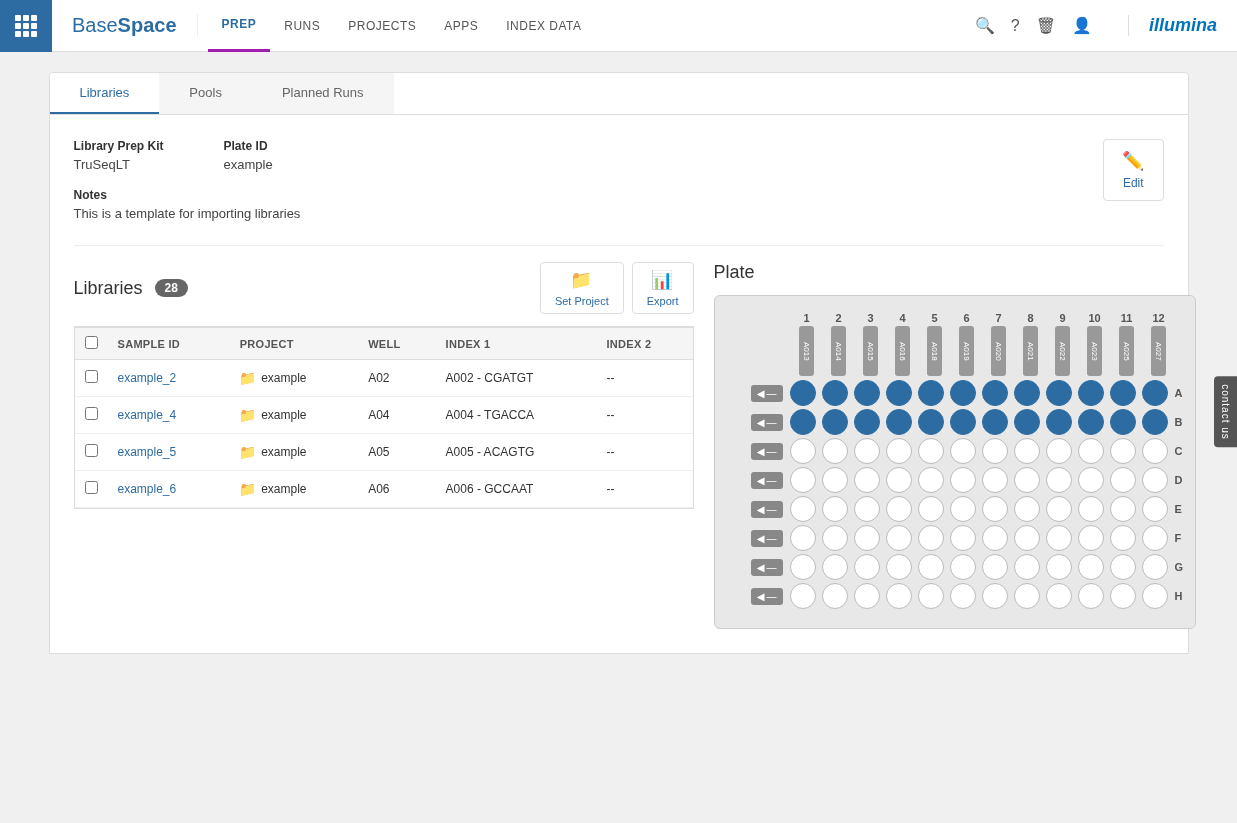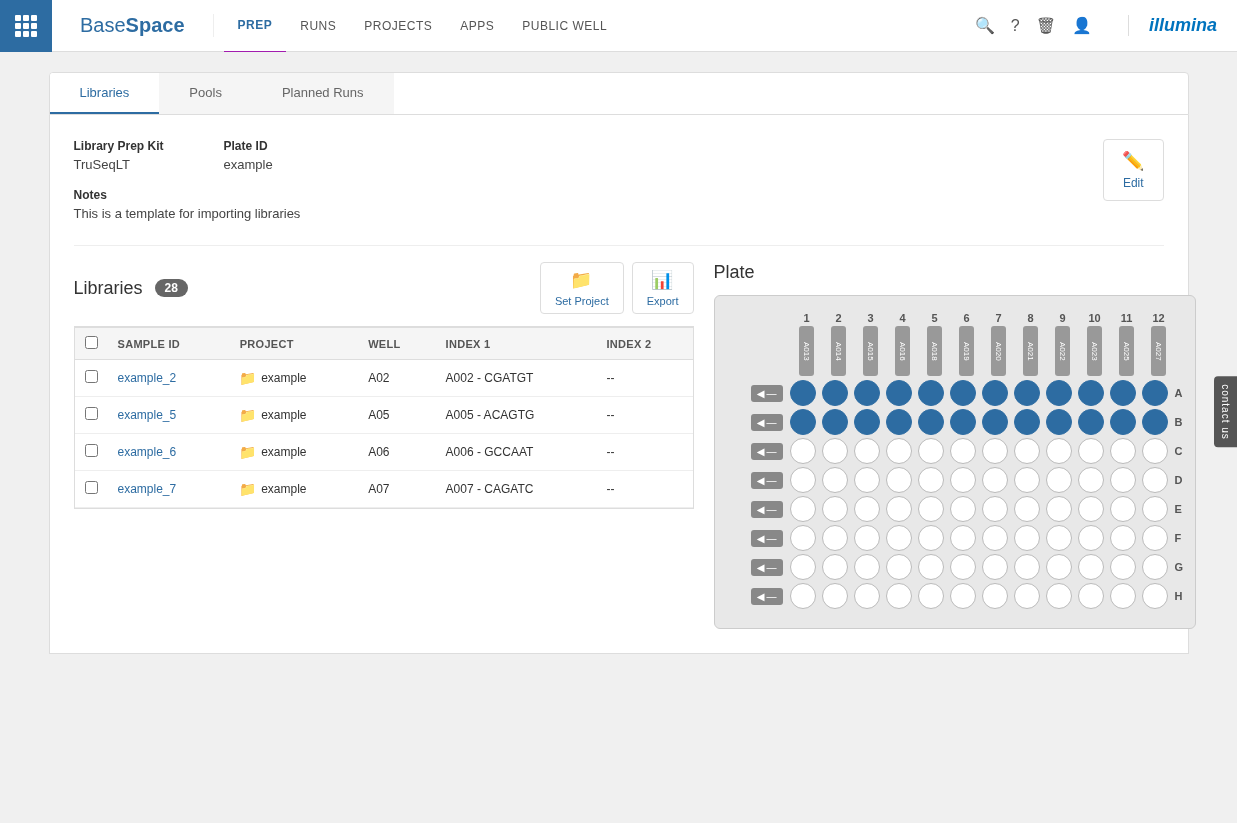--- a/index.html
+++ b/index.html
@@ -9,29 +9,29 @@
     .top-nav {
       display: flex; align-items: center; background: #fff;
       border-bottom: 1px solid #ddd; height: 52px; padding: 0 0 0 0;
     }
     .nav-apps-grid {
       background: #2d6ca2; width: 52px; height: 52px;
       display: flex; align-items: center; justify-content: center; flex-shrink: 0;
     }
     .grid-icon { display: grid; grid-template-columns: repeat(3,6px); gap: 2px; }
     .grid-dot { width: 6px; height: 6px; background: #fff; border-radius: 1px; }
-    .nav-logo { padding: 0 28px; font-size: 20px; font-weight: 300; color: #2d6ca2; border-right: 1px solid #eee; }
+    .nav-logo { padding: 0 20px; font-size: 20px; font-weight: 300; color: #2d6ca2; border-right: 1px solid #eee; }
     .nav-logo span { font-weight: 600; }
     .nav-links { display: flex; align-items: center; height: 100%; padding: 0 10px; }
     .nav-link {
       padding: 0 14px; height: 52px; display: flex; align-items: center;
       font-size: 12px; font-weight: 500; color: #555; text-decoration: none;
       letter-spacing: 0.5px; cursor: pointer; position: relative;
     }
-    .nav-link.active { color: #2d6ca2; border-bottom: 1px solid #a21caf; font-weight: 600; }
+    .nav-link.active { color: #2d6ca2; border-bottom: 3px solid #a21caf; font-weight: 600; }
     .nav-right { margin-left: auto; display: flex; align-items: center; gap: 16px; padding-right: 20px; }
     .nav-icon-btn { cursor: pointer; color: #555; font-size: 16px; }
     .illumina-logo { margin-left: 20px; padding-left: 20px; border-left: 1px solid #ddd; font-size: 18px; font-style: italic; color: #0073be; font-weight: 600; }
 
     
     .main-content { max-width: 1180px; margin: 0 auto; padding: 20px; }
 
     
     .tabs { display: flex; background: #fff; border: 1px solid #ddd; border-radius: 4px 4px 0 0; overflow: hidden; margin-bottom: 0; }
     .tab {
@@ -132,21 +132,21 @@
     </div>
   </div>
   <div class="nav-logo">
     Base<span>Space</span>
   </div>
   <div class="nav-links">
     <a class="nav-link active">PREP</a>
     <a class="nav-link">RUNS</a>
     <a class="nav-link">PROJECTS</a>
     <a class="nav-link">APPS</a>
-    <a class="nav-link">PUBLIC WELL</a>
+    <a class="nav-link">INDEX DATA</a>
   </div>
   <div class="nav-right">
     <span class="nav-icon-btn">🔍</span>
     <span class="nav-icon-btn">?</span>
     <span class="nav-icon-btn">🗑</span>
     <span class="nav-icon-btn">👤</span>
     <div class="illumina-logo">illumina</div>
   </div>
 </nav>
 
@@ -233,20 +233,37 @@
       </td>
       <td>A02</td>
       <td>A002 - CGATGT</td>
       <td>--</td>
     </tr>
                 <tr>
       <td class="checkbox-col">
         <input type="checkbox" style="">
       </td>
       <td>
+        <a class="sample-link">example_4</a>
+      </td>
+      <td>
+        <span class="project-cell">
+          <span class="folder-icon">📁</span>
+          <span>example</span>
+        </span>
+      </td>
+      <td>A04</td>
+      <td>A004 - TGACCA</td>
+      <td>--</td>
+    </tr>
+                <tr>
+      <td class="checkbox-col">
+        <input type="checkbox" style="">
+      </td>
+      <td>
         <a class="sample-link">example_5</a>
       </td>
       <td>
         <span class="project-cell">
           <span class="folder-icon">📁</span>
           <span>example</span>
         </span>
       </td>
       <td>A05</td>
       <td>A005 - ACAGTG</td>
@@ -260,37 +277,20 @@
         <a class="sample-link">example_6</a>
       </td>
       <td>
         <span class="project-cell">
           <span class="folder-icon">📁</span>
           <span>example</span>
         </span>
       </td>
       <td>A06</td>
       <td>A006 - GCCAAT</td>
-      <td>--</td>
-    </tr>
-                <tr>
-      <td class="checkbox-col">
-        <input type="checkbox" style="">
-      </td>
-      <td>
-        <a class="sample-link">example_7</a>
-      </td>
-      <td>
-        <span class="project-cell">
-          <span class="folder-icon">📁</span>
-          <span>example</span>
-        </span>
-      </td>
-      <td>A07</td>
-      <td>A007 - CAGATC</td>
       <td>--</td>
     </tr>
               </tbody>
           </table>
         </div>
       </div>
 
       <div class="libraries-right">
         <div class="plate-title">Plate</div>
         <div class="plate-container">

